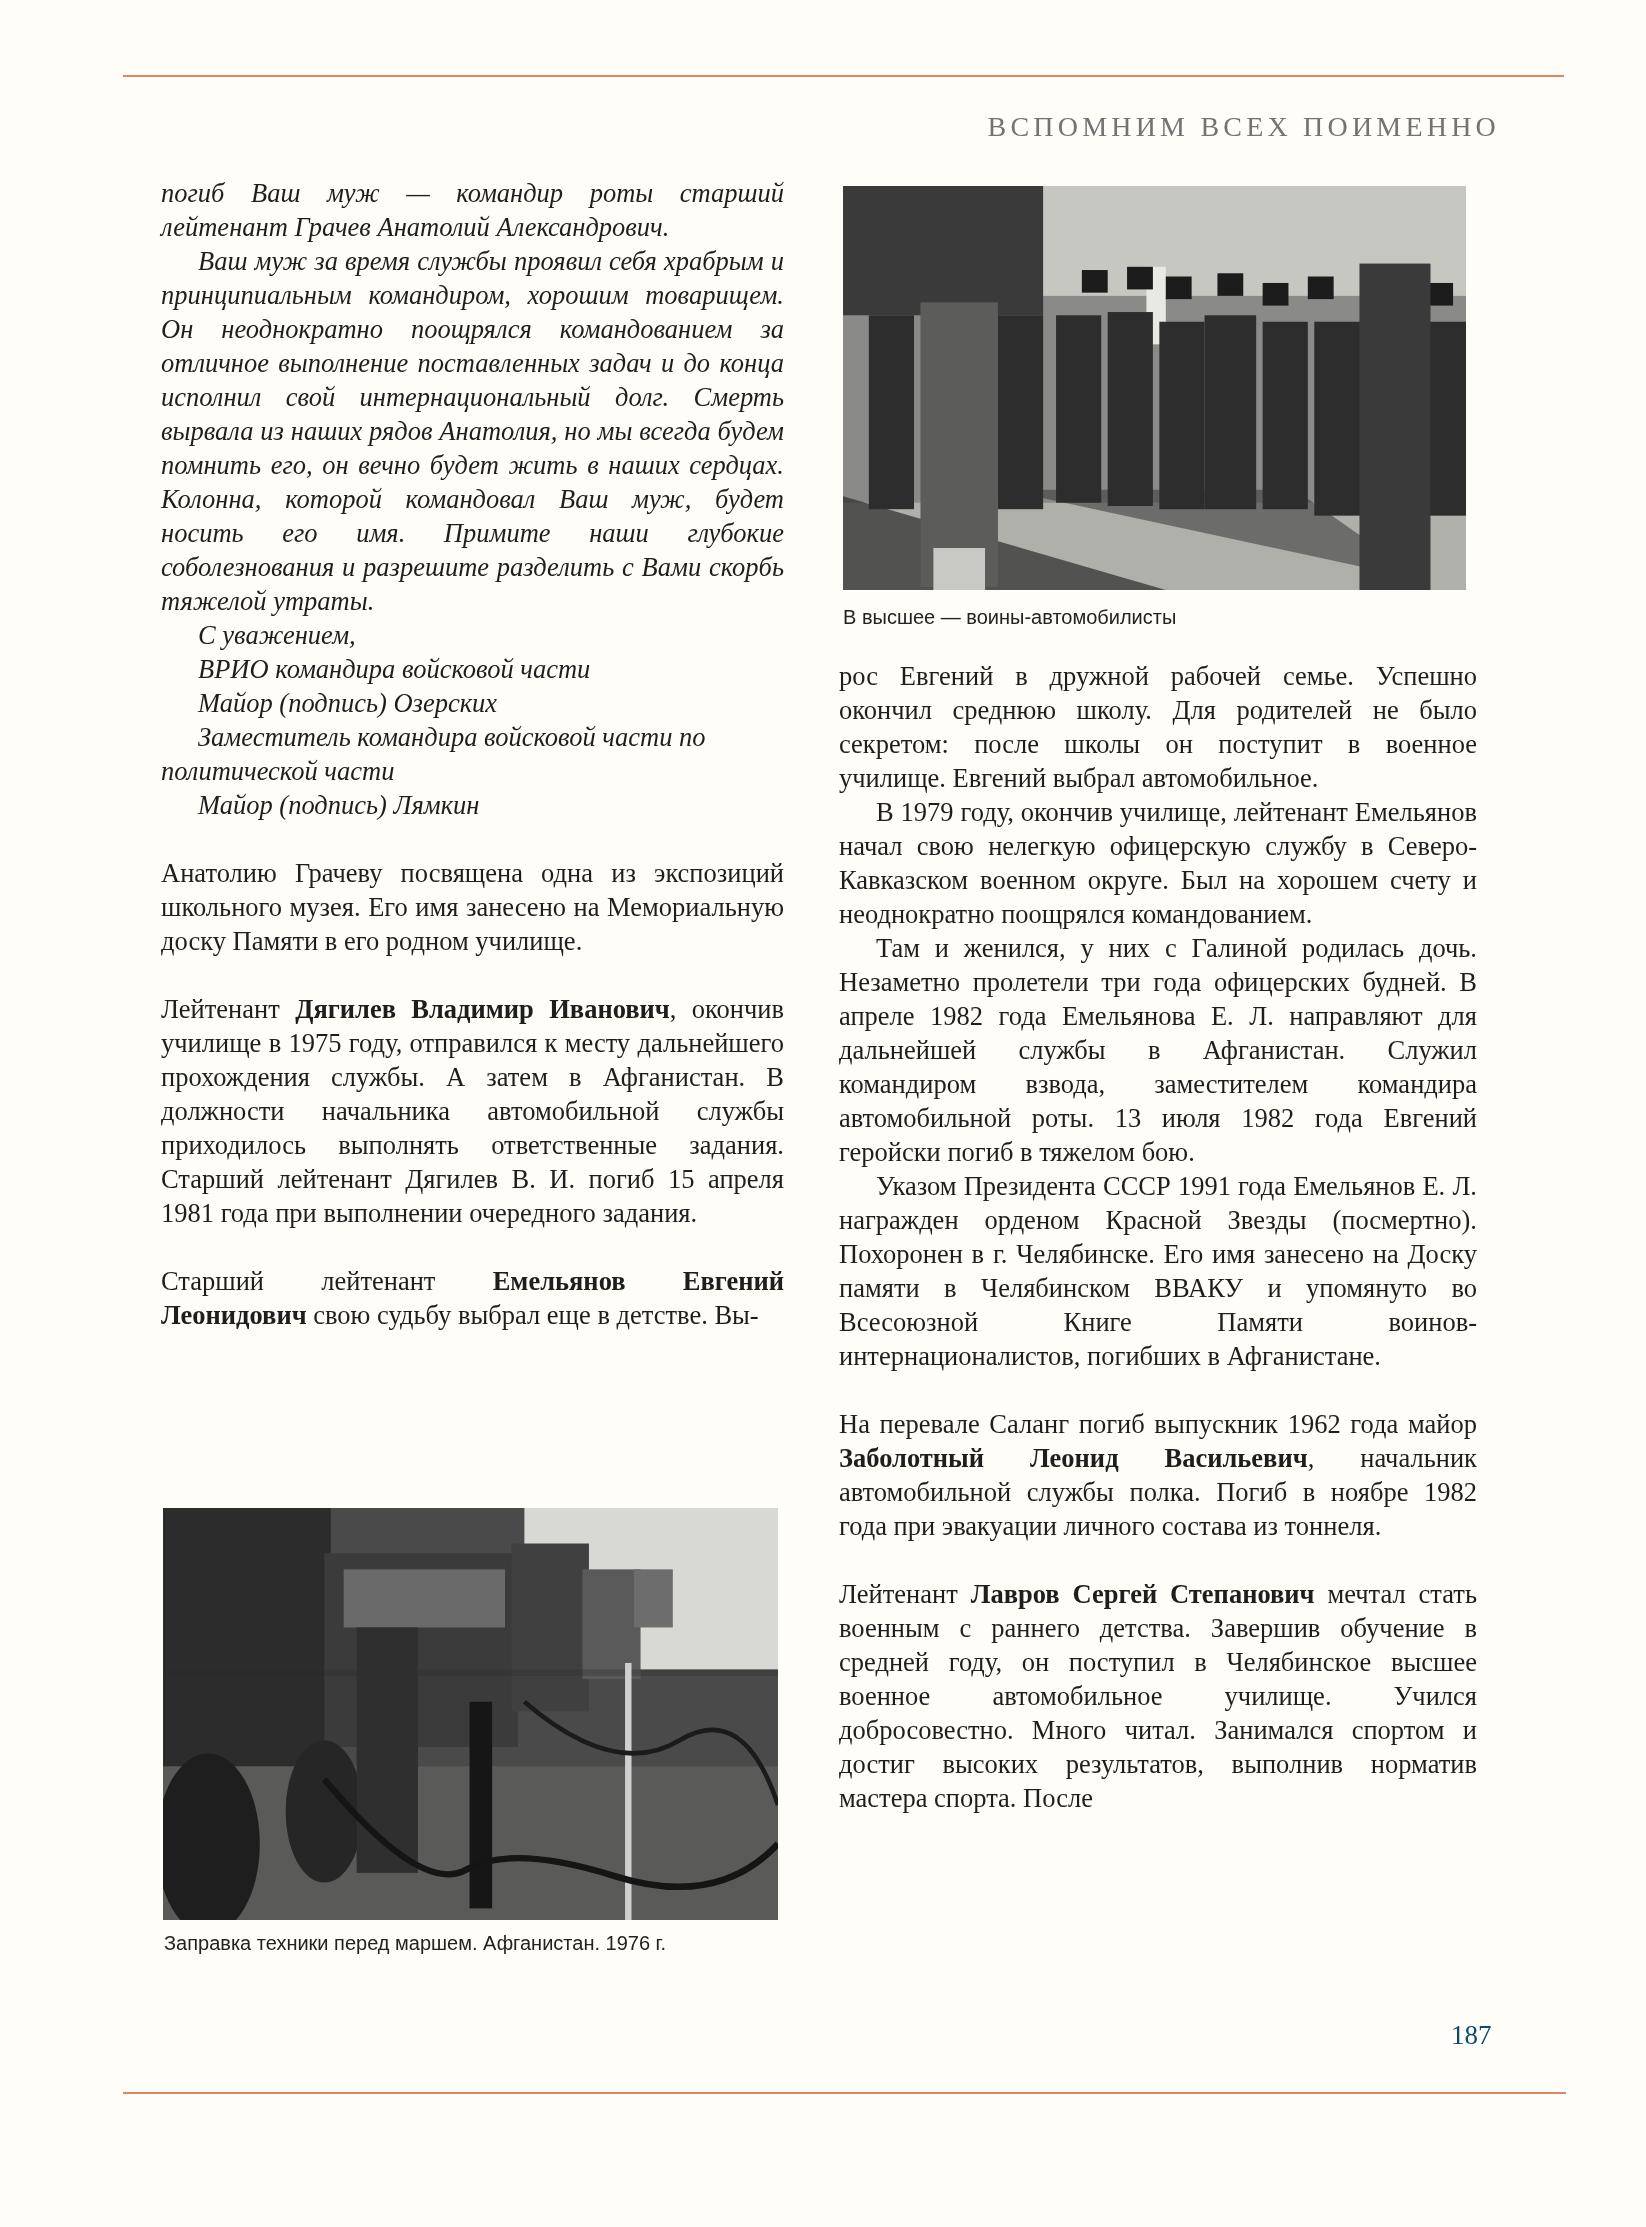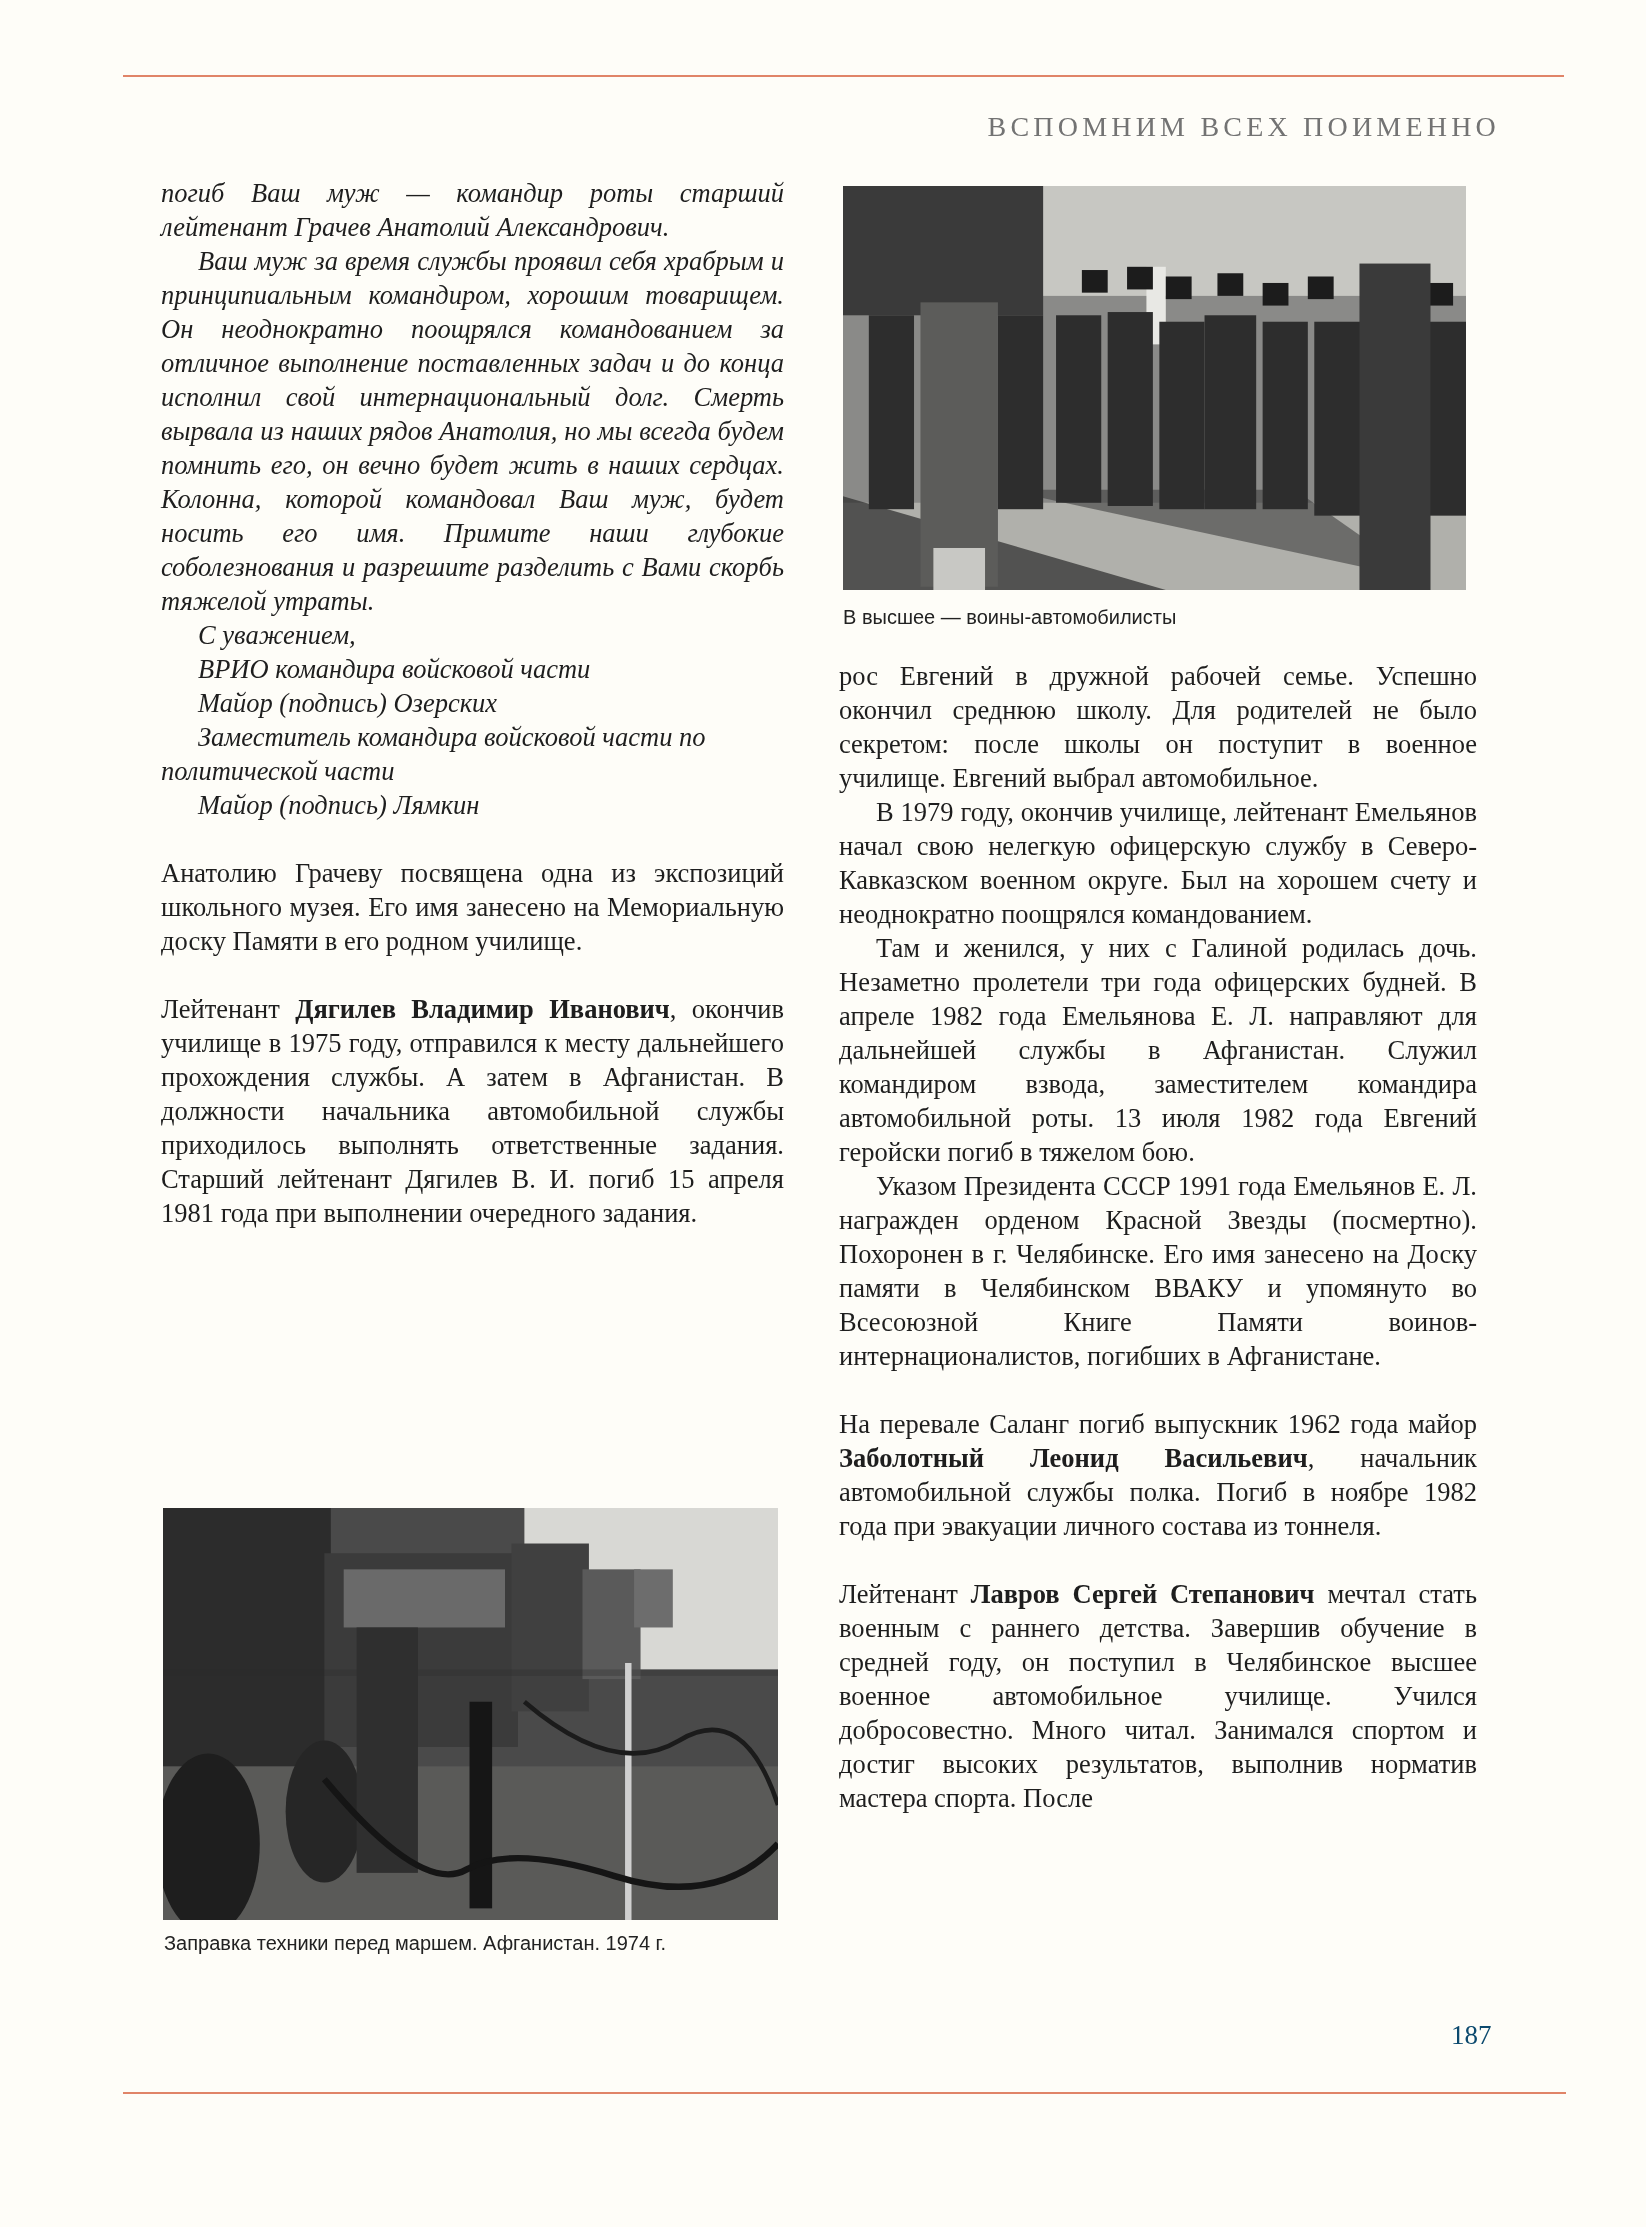--- a/index.html
+++ b/index.html
@@ -57,20 +57,21 @@
   <p class="it sig">С уважением,</p>
   <p class="it sig">ВРИО командира войсковой части</p>
   <p class="it sig">Майор (подпись) Озерских</p>
   <p class="it sig-hang">Заместитель командира войсковой части по политической части</p>
   <p class="it sig">Майор (подпись) Лямкин</p>
   <div class="gap"></div>
   <p>Анатолию Грачеву посвящена одна из экспозиций школьного музея. Его имя занесено на Мемориальную доску Памяти в его родном училище.</p>
   <div class="gap"></div>
   <p><span>Лейтенант </span><b>Дягилев Владимир Иванович</b><span>, окончив училище в 1975 году, отправился к месту дальнейшего прохождения службы. А затем в Афганистан. В должности начальника автомобильной службы приходилось выполнять ответственные задания. Старший лейтенант Дягилев В. И. погиб 15 апреля 1981 года при выполнении очередного задания.</span></p>
   <div class="gap"></div>
+  <p><span>Старший лейтенант </span><b>Емельянов Евгений Леонидович</b><span> свою судьбу выбрал еще в детстве. Вы-</span></p>
 </div>
 
 <div class="photo left">
   <svg viewBox="0 0 953 638" preserveAspectRatio="none">
     <rect x="0" y="0" width="953" height="638" fill="#4a4a4a"></rect>
     <rect x="560" y="0" width="393" height="250" fill="#d8d8d4"></rect>
     <rect x="0" y="0" width="260" height="560" fill="#2c2c2c"></rect>
     <rect x="250" y="70" width="300" height="300" fill="#3b3b3b"></rect>
     <rect x="280" y="95" width="250" height="90" fill="#6a6a6a"></rect>
     <rect x="540" y="55" width="120" height="260" fill="#404040"></rect>
@@ -80,21 +81,21 @@
     <rect x="0" y="400" width="953" height="238" fill="#5a5a58"></rect>
     <ellipse cx="70" cy="520" rx="80" ry="140" fill="#1e1e1e"></ellipse>
     <ellipse cx="250" cy="470" rx="60" ry="110" fill="#262626"></ellipse>
     <rect x="300" y="185" width="95" height="380" fill="#2f2f2f"></rect>
     <rect x="475" y="300" width="35" height="320" fill="#161616"></rect>
     <rect x="716" y="240" width="10" height="400" fill="#cfcfcf"></rect>
     <path d="M 250 420 Q 400 600 470 560 T 700 570 T 953 520" stroke="#151515" stroke-width="10" fill="none"></path>
     <path d="M 560 300 Q 700 420 800 360 T 953 460" stroke="#1b1b1b" stroke-width="7" fill="none"></path>
   </svg>
 </div>
-<div class="caption left">Заправка техники перед маршем. Афганистан. 1974 г.</div>
+<div class="caption left">Заправка техники перед маршем. Афганистан. 1976 г.</div>
 
 <div class="photo right">
   <svg viewBox="0 0 965 625" preserveAspectRatio="none">
     <rect x="0" y="0" width="965" height="625" fill="#8a8a88"></rect>
     <rect x="300" y="0" width="665" height="170" fill="#c7c7c2"></rect>
     <rect x="0" y="0" width="310" height="200" fill="#3a3a3a"></rect>
     <rect x="470" y="125" width="30" height="120" fill="#e8e8e4"></rect>
     <rect x="0" y="490" width="965" height="135" fill="#b0b0ab"></rect>
     <path d="M 0 480 L 500 625 L 0 625 Z" fill="#2b2b2b" opacity="0.7"></path>
     <path d="M 250 470 L 900 610 L 700 470 Z" fill="#404040" opacity="0.6"></path>

